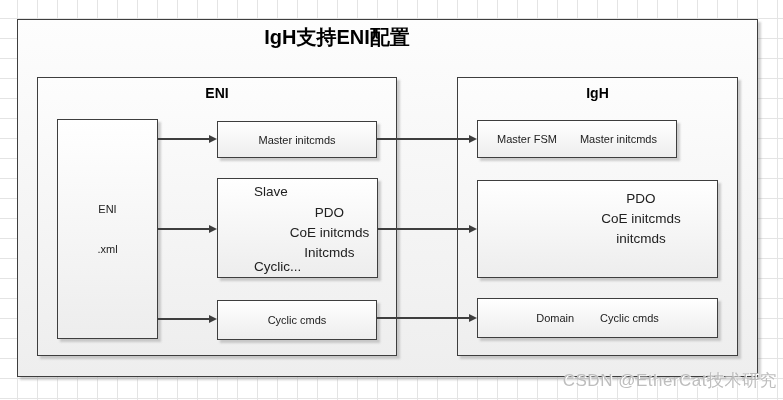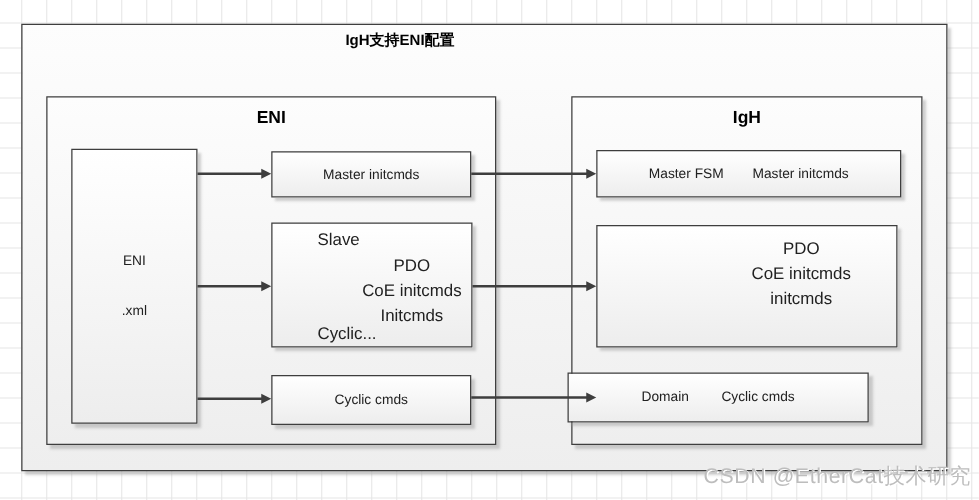--- a/index.html
+++ b/index.html
@@ -18,22 +18,22 @@
     background-position:17px 18px;
   }
   .box {
     position:absolute; box-sizing:border-box;
     border:1.5px solid #3e3e3e;
     background:linear-gradient(180deg, #ffffff 0%, #ededed 100%);
     box-shadow:3px 3px 2px rgba(150,150,150,0.45);
   }
   .frame { background:linear-gradient(180deg, #fdfdfd 0%, #eeeeee 100%); }
   .page-title {
-    position:absolute; left:0; top:24px; width:640px;
-    text-align:center; font-size:12px; font-weight:bold; color:#000;
+    position:absolute; left:17px; top:24px; width:640px;
+    text-align:center; font-size:20px; font-weight:bold; color:#000;
   }
   .container-title {
     position:absolute; top:7px; left:0; width:100%;
     text-align:center; font-size:14px; font-weight:bold; color:#000;
   }
   .leaf {
     display:flex; align-items:center; justify-content:center;
     font-size:11px; line-height:18px; text-align:left;
   }
   .col-center { display:flex; flex-direction:column; align-items:center; justify-content:center; }
@@ -91,34 +91,34 @@
       <div>CoE initcmds</div>
       <div>Initcmds</div>
     </div>
     <div class="abs line20" style="left:4px; bottom:0px;">Cyclic...</div>
   </div>
 
   <div class="box leaf" style="left:217px; top:300px; width:160px; height:40px;">
     <span>Cyclic cmds</span>
   </div>
 
-  <div class="box leaf" style="left:477px; top:120px; width:244px; height:38px; gap:23px;">
+  <div class="box leaf" style="left:477px; top:120px; width:200px; height:38px; gap:23px;">
     <span>Master FSM</span>
     <span>Master initcmds</span>
   </div>
 
   <div class="box" style="left:477px; top:180px; width:241px; height:98px;">
     <div class="abs line20" style="left:90px; right:35px; top:8px; text-align:center;">
       <div>PDO</div>
       <div>CoE initcmds</div>
       <div>initcmds</div>
     </div>
   </div>
 
-  <div class="box leaf" style="left:454px; top:298px; width:241px; height:40px; gap:26px;">
+  <div class="box leaf" style="left:477px; top:298px; width:241px; height:40px; gap:26px;">
     <span>Domain</span>
     <span>Cyclic cmds</span>
   </div>
 
   <div class="arrow" style="left:158px; top:134px; width:59px;"></div>
   <div class="arrow" style="left:158px; top:224px; width:59px;"></div>
   <div class="arrow" style="left:158px; top:314px; width:59px;"></div>
   <div class="arrow" style="left:377px; top:134px; width:100px;"></div>
   <div class="arrow" style="left:378px; top:224px; width:99px;"></div>
   <div class="arrow" style="left:377px; top:313px; width:100px;"></div>

